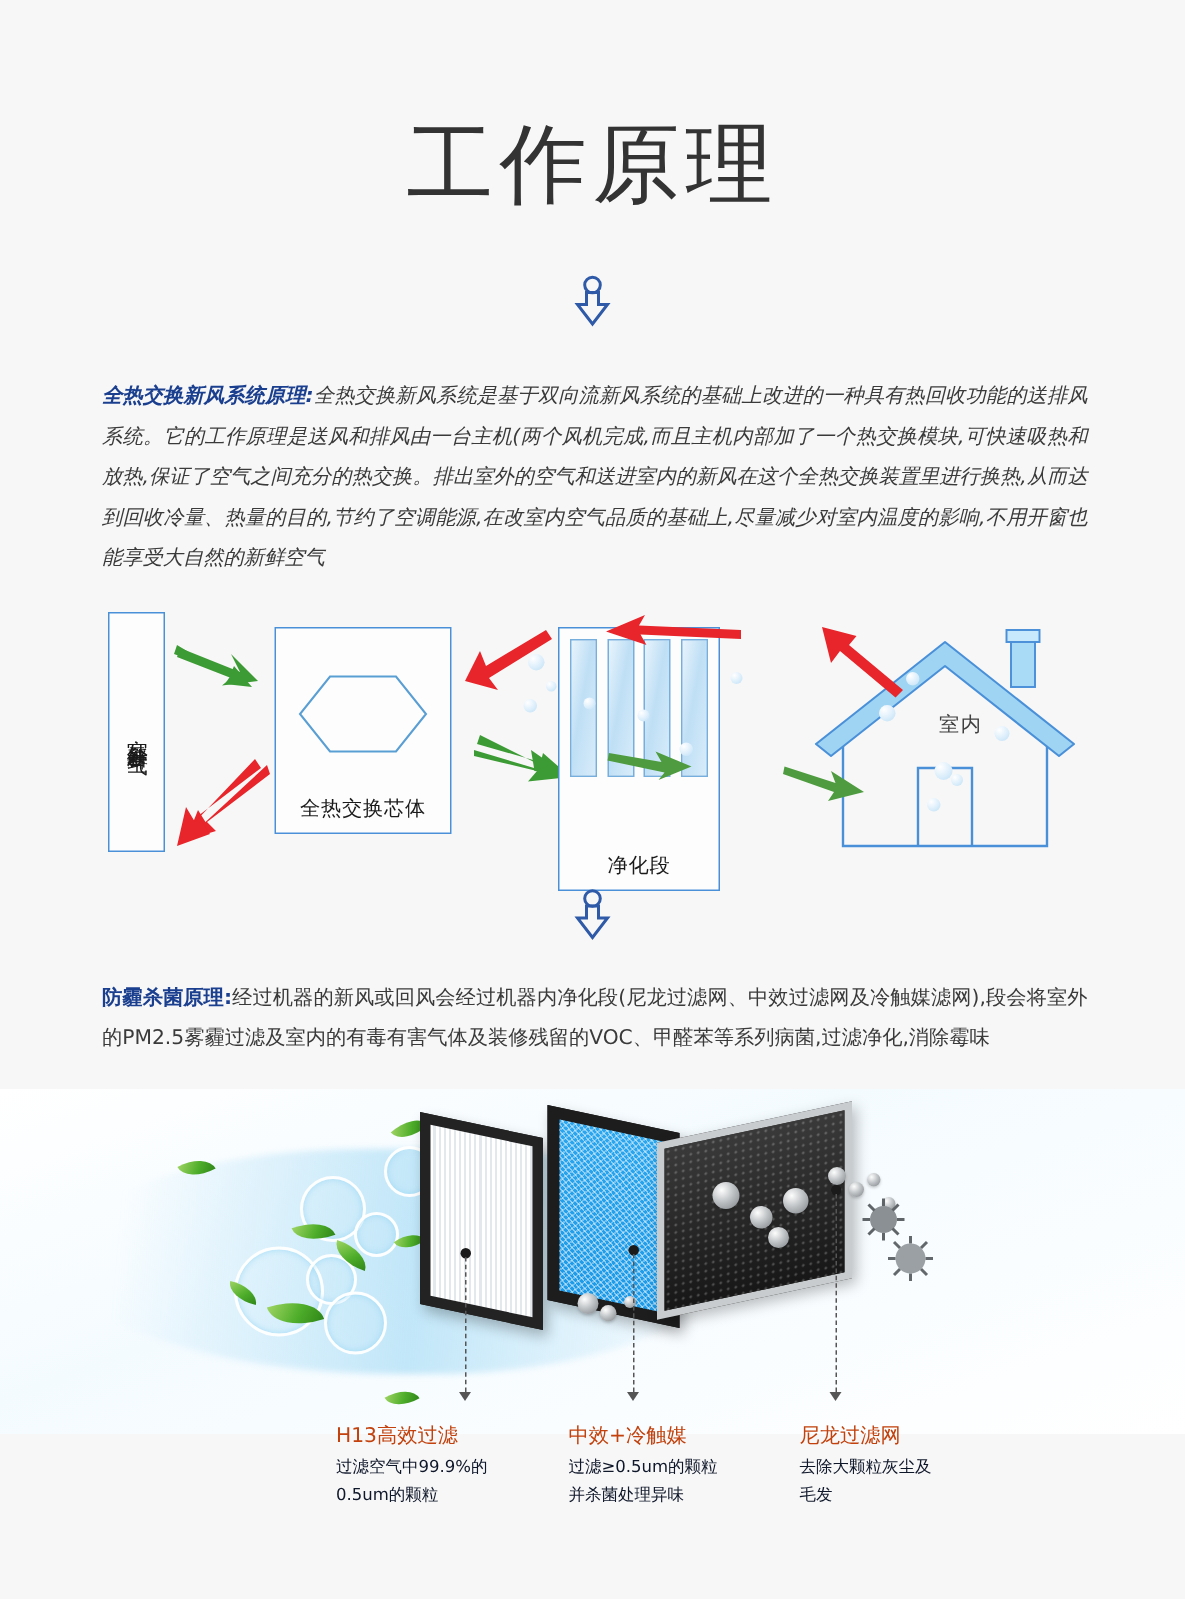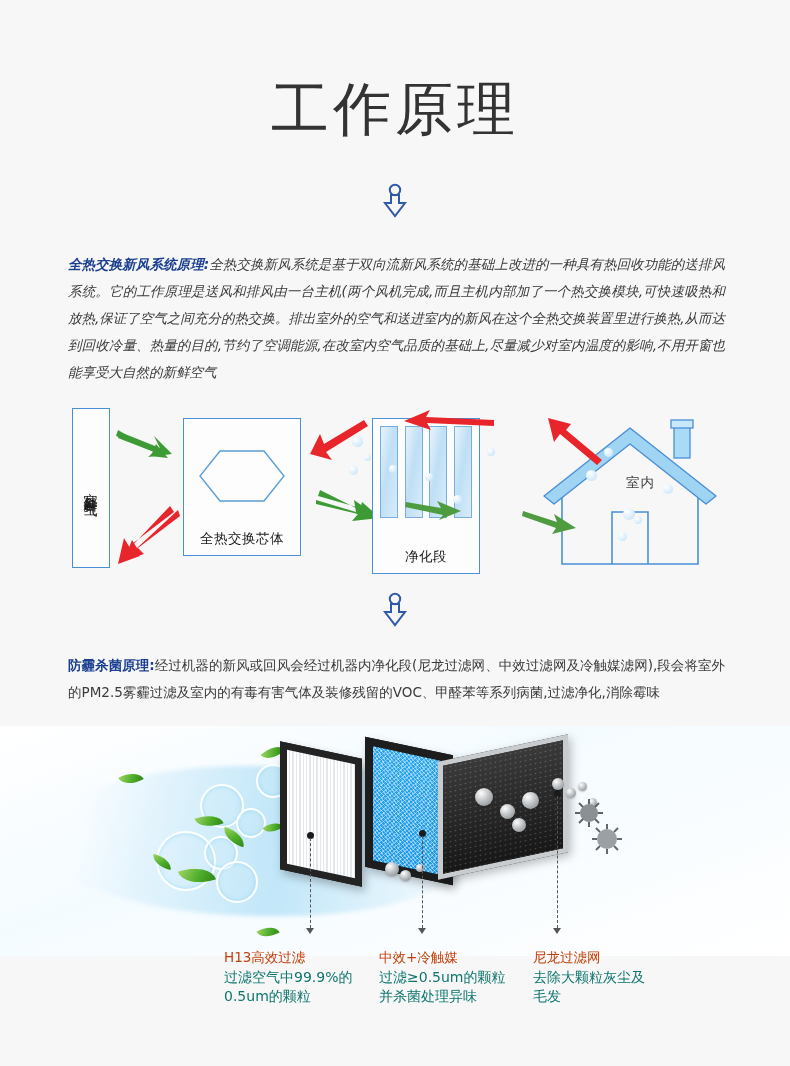--- a/index.html
+++ b/index.html
@@ -114,21 +114,21 @@
     text-align: center;
     font-size: 13.5px;
     color: #1a1a1a;
     letter-spacing: 0.5px;
   }
   
   .box-purify {
     left: 372px;
     top: 20px;
     width: 108px;
-    height: 156px;
+    height: 176px;
   }
   .fins {
     position: absolute;
     left: 7px;
     top: 7px;
     right: 7px;
     height: 92px;
     display: flex;
     justify-content: space-between;
   }
@@ -277,22 +277,22 @@
     position: absolute;
     width: 160px;
   }
   .callout .ttl {
     color: #c2410c;
     font-size: 13.5px;
     line-height: 19px;
     margin-bottom: 1px;
   }
   .callout .dsc {
-    color: #0f766e;
-    font-size: 14px;
+    color: #0f172a;
+    font-size: 11px;
     line-height: 19px;
   }
   .c-1 { left: 224px; top: 18px; }
   .c-2 { left: 379px; top: 18px; }
   .c-3 { left: 533px; top: 18px; }
 
   .lead-line {
     position: absolute;
     width: 0;
     border-left: 1px dashed #555;

